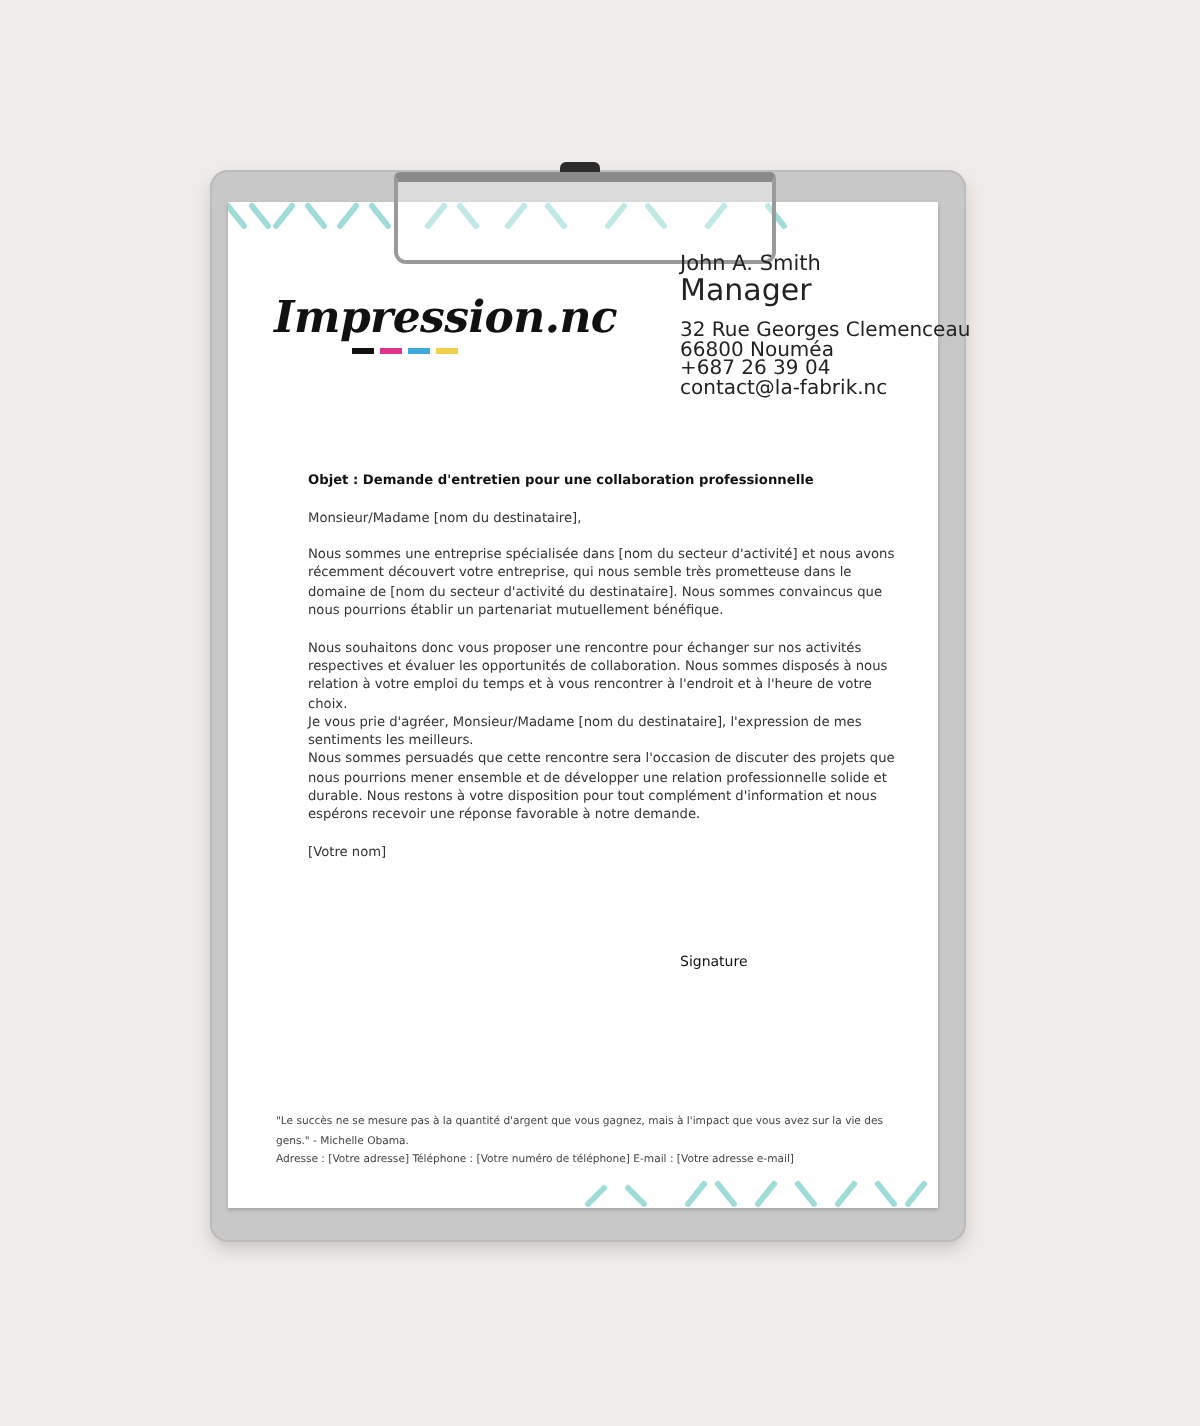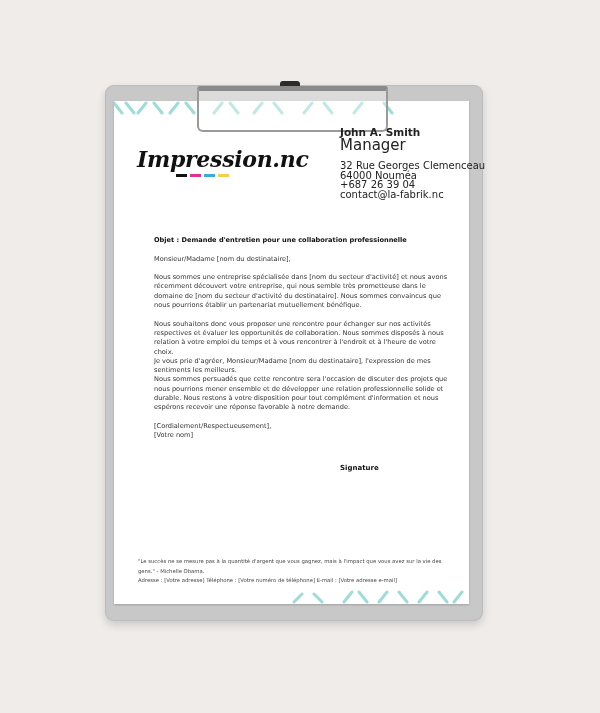--- a/index.html
+++ b/index.html
@@ -32,30 +32,30 @@
     background: #2b2b2b; border-radius: 3px 3px 0 0;
   }
   .logo { position: absolute; left: 137px; top: 146px; }
   .logo-text {
     font-family: "DejaVu Serif", serif; font-style: italic; font-weight: bold;
     font-size: 22px; color: #111; letter-spacing: -0.3px;
   }
   .cmyk { display: flex; gap: 3px; margin-top: 2px; margin-left: 39px; }
   .cmyk span { width: 11px; height: 3px; display: block; }
   .contact { position: absolute; left: 340px; top: 126px; color: #222; }
-  .contact .name { font-size: 10.5px; font-weight: bold; line-height: 13px; }
+  .contact .name { font-size: 10.5px; font-weight: normal; line-height: 13px; }
   .contact .role { font-size: 15px; line-height: 13px; }
   .contact .addr { font-size: 10px; line-height: 9.5px; margin-top: 9px; }
   .body-text {
     position: absolute; left: 138px; top: 236px; width: 310px;
     font-size: 6.6px; line-height: 9.3px; color: #333;
   }
   .body-text p { margin: 0 0 9.3px 0; padding-left: 16px; }
   .subject { font-weight: bold; color: #111; }
-  .sig { position: absolute; left: 340px; top: 464px; font-size: 7px; font-weight: bold; color: #111; }
+  .sig { position: absolute; left: 340px; top: 477px; font-size: 7px; font-weight: normal; color: #111; }
   .footer {
     position: absolute; left: 138px; top: 557px; width: 320px;
     font-size: 5.3px; line-height: 9.6px; color: #444;
   }
 </style>
 </head>
 <body>
 
 <div class="board"></div>
 
@@ -83,34 +83,33 @@
     <span style="background:#3fa8dc"></span>
     <span style="background:#f3d04a"></span>
   </div>
 </div>
 
 <div class="contact">
   <div class="name">John A. Smith</div>
   <div class="role">Manager</div>
   <div class="addr">
     <div>32 Rue Georges Clemenceau</div>
-    <div>64000 Nouméa</div>
+    <div>66800 Nouméa</div>
     <div>+687 26 39 04</div>
     <div>contact@la-fabrik.nc</div>
   </div>
 </div>
 
 <div class="body-text">
   <p class="subject">Objet : Demande d'entretien pour une collaboration professionnelle</p>
   <p>Monsieur/Madame [nom du destinataire],</p>
   <p>Nous sommes une entreprise spécialisée dans [nom du secteur d'activité] et nous avons récemment découvert votre entreprise, qui nous semble très prometteuse dans le domaine de [nom du secteur d'activité du destinataire]. Nous sommes convaincus que nous pourrions établir un partenariat mutuellement bénéfique.</p>
   <p style="margin-bottom:0">Nous souhaitons donc vous proposer une rencontre pour échanger sur nos activités respectives et évaluer les opportunités de collaboration. Nous sommes disposés à nous relation à votre emploi du temps et à vous rencontrer à l'endroit et à l'heure de votre choix.</p>
   <p style="margin-bottom:0">Je vous prie d'agréer, Monsieur/Madame [nom du destinataire], l'expression de mes sentiments les meilleurs.</p>
   <p>Nous sommes persuadés que cette rencontre sera l'occasion de discuter des projets que nous pourrions mener ensemble et de développer une relation professionnelle solide et durable. Nous restons à votre disposition pour tout complément d'information et nous espérons recevoir une réponse favorable à notre demande.</p>
-  <p style="margin-bottom:0">[Cordialement/Respectueusement],</p>
   <p>[Votre nom]</p>
 </div>
 
 <div class="sig">Signature</div>
 
 <div class="footer">
   <div style="line-height:9.6px">"Le succès ne se mesure pas à la quantité d'argent que vous gagnez, mais à l'impact que vous avez sur la vie des gens." - Michelle Obama.</div>
   <div>Adresse : [Votre adresse] Téléphone : [Votre numéro de téléphone] E-mail : [Votre adresse e-mail]</div>
 </div>
 

